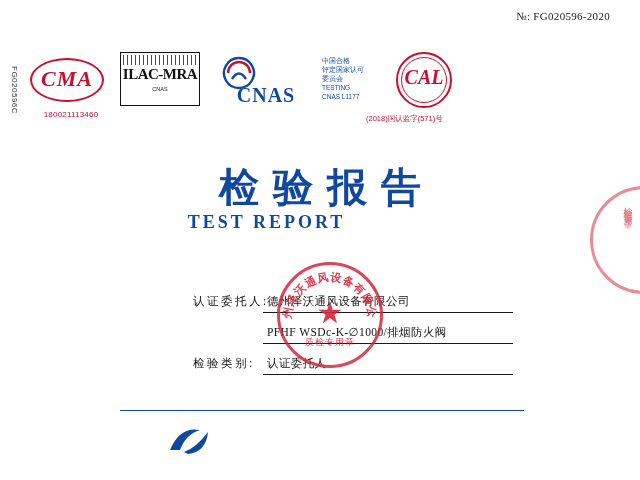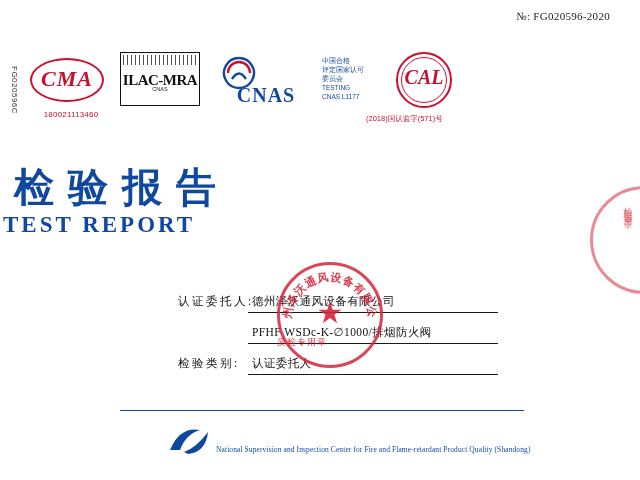--- a/index.html
+++ b/index.html
@@ -111,21 +111,20 @@
     position: absolute;
     left: 0;
     top: 14px;
     width: 80px;
     text-align: center;
     font-family: "Liberation Serif", serif;
     font-weight: bold;
     font-size: 15px;
     color: #111;
     letter-spacing: -0.5px;
-    margin-top: 6px;
   }
   .ilac-sub {
     position: absolute;
     left: 0;
     top: 34px;
     width: 80px;
     text-align: center;
     font-size: 5.5px;
     color: #222;
     letter-spacing: 0.1px;
@@ -228,49 +227,52 @@
     text-align: left;
     font-size: 7.5px;
     color: #c8102e;
   }
   
   .title-cn {
     position: absolute;
     top: 160px;
     left: 0;
     width: 640px;
+    text-align: center;
     font-family: "Liberation Serif", serif;
     font-weight: bold;
     font-size: 40px;
     letter-spacing: 14px;
     color: #11489f;
     text-indent: 14px;
   }
   .title-en {
     position: absolute;
     top: 212px;
     left: 0;
     width: 530px;
-    font-family: "Liberation Serif", serif;
-    font-weight: bold;
-    font-size: 23px;
+    text-align: center;
+    font-family: "Liberation Serif", serif;
+    font-weight: bold;
+    font-size: 18px;
     letter-spacing: 3px;
     color: #11489f;
     text-indent: 3px;
   }
   
   .fields {
     position: absolute;
     left: 178px;
     top: 292px;
     width: 320px;
   }
   .field-row {
     position: relative;
     height: 31px;
+    margin-left: 15px;
   }
   .field-label {
     position: absolute;
     left: 0;
     top: 2px;
     font-family: "Liberation Serif", serif;
     font-size: 11.5px;
     color: #111;
     letter-spacing: 2.5px;
     white-space: nowrap;
@@ -337,20 +339,21 @@
     font-size: 11px;
     fill: #d6243a;
     font-weight: bold;
     letter-spacing: 1px;
   }
   .stamp-bottom {
     position: absolute;
     left: 0;
     top: 74px;
     width: 106px;
+    text-align: center;
     font-family: "Liberation Serif", serif;
     font-size: 9px;
     color: #d6243a;
     letter-spacing: 1px;
     opacity: 0.88;
   }
   
   .stamp-edge {
     position: absolute;
     right: -58px;
@@ -515,16 +518,15 @@
   <div class="stamp-edge-text">检验报告专用章</div>
 
   <div class="footer-rule"></div>
 
   <div class="footer">
     <svg class="sdqi-logo" viewBox="0 0 46 34">
       <path d="M4 26 Q14 2 34 6 Q20 10 14 26 Z" fill="#11489f"></path>
       <path d="M18 28 Q30 24 42 8 Q40 28 22 30 Z" fill="#11489f"></path>
     </svg>
     <div class="sdqi-word">SDQI</div>
-    <div class="footer-en">National Supervision and Inspection Center for Fire and Flame-retardant Product Quality (Shandong)</div>
   </div>
 
 </div>
 
 </body></html>

